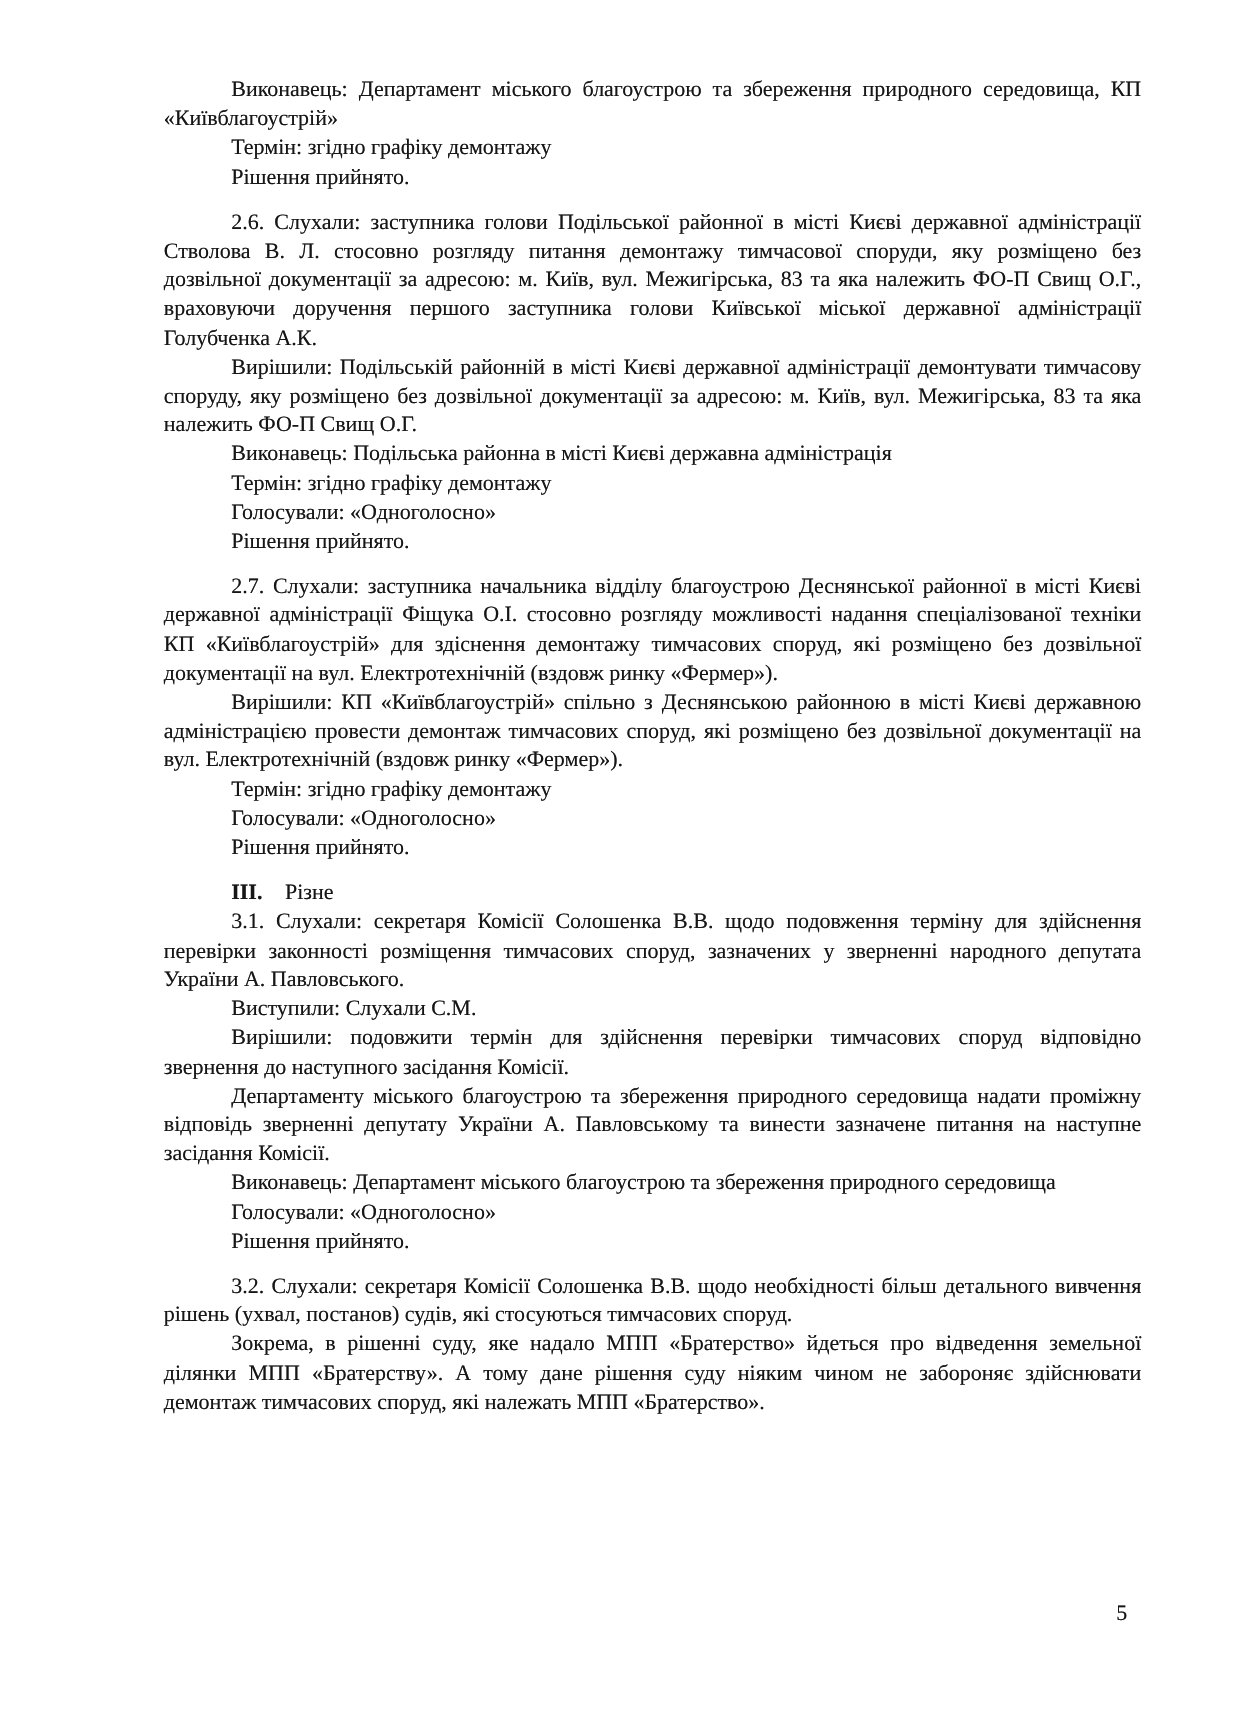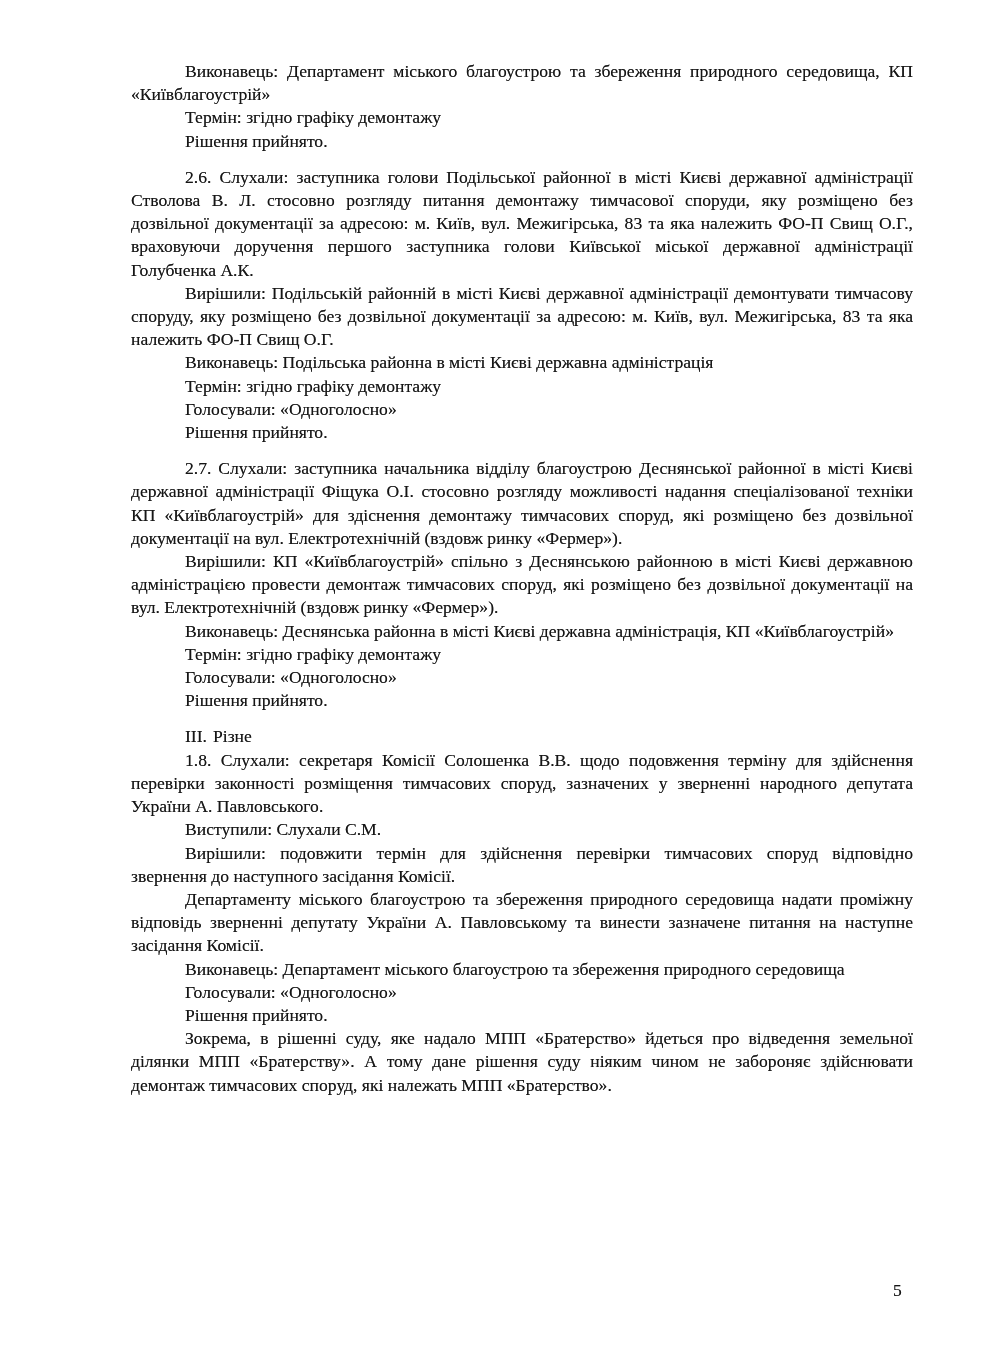--- a/index.html
+++ b/index.html
@@ -28,24 +28,24 @@
   }
   .content p {
     margin: 0;
     padding: 0;
     text-indent: 54px;
   }
   .gap-before {
     margin-top: 13px !important;
   }
   .heading-roman {
-    font-weight: normal;
+    font-weight: bold;
   }
   .heading-label {
-    margin-left: 6px;
+    margin-left: 18px;
   }
   .page-number {
     position: absolute;
     left: 893px;
     top: 1279px;
     font-size: 17.6px;
     line-height: 23.2px;
     text-shadow: 0 0 0.4px rgba(0,0,0,0.55);
   }
 </style>
@@ -61,33 +61,33 @@
 
     <p class="gap-before">2.6. Слухали: заступника голови Подільської районної в місті Києві державної адміністрації Стволова В. Л. стосовно розгляду питання демонтажу тимчасової споруди, яку розміщено без дозвільної документації за адресою: м. Київ, вул. Межигірська, 83 та яка належить ФО-П Свищ О.Г., враховуючи доручення першого заступника голови Київської міської державної адміністрації Голубченка А.К.</p>
     <p>Вирішили: Подільській районній в місті Києві державної адміністрації демонтувати тимчасову споруду, яку розміщено без дозвільної документації за адресою: м. Київ, вул. Межигірська, 83 та яка належить ФО-П Свищ О.Г.</p>
     <p>Виконавець: Подільська районна в місті Києві державна адміністрація</p>
     <p>Термін: згідно графіку демонтажу</p>
     <p>Голосували: «Одноголосно»</p>
     <p>Рішення прийнято.</p>
 
     <p class="gap-before">2.7. Слухали: заступника начальника відділу благоустрою Деснянської районної в місті Києві державної адміністрації Фіщука О.І. стосовно розгляду можливості надання спеціалізованої техніки КП «Київблагоустрій» для здіснення демонтажу тимчасових споруд, які розміщено без дозвільної документації на вул. Електротехнічній (вздовж ринку «Фермер»).</p>
     <p>Вирішили: КП «Київблагоустрій» спільно з Деснянською районною в місті Києві державною адміністрацією провести демонтаж тимчасових споруд, які розміщено без дозвільної документації на вул. Електротехнічній (вздовж ринку «Фермер»).</p>
-    <p>Виконавець: Деснянська районна в місті Києві державна адміністрація, КП «Київблагоустрій»</p>
     <p>Термін: згідно графіку демонтажу</p>
     <p>Голосували: «Одноголосно»</p>
     <p>Рішення прийнято.</p>
 
     <p class="gap-before"><span class="heading-roman">III.</span><span class="heading-label">Різне</span></p>
 
-    <p>1.8. Слухали: секретаря Комісії Солошенка В.В. щодо подовження терміну для здійснення перевірки законності розміщення тимчасових споруд, зазначених у зверненні народного депутата України А. Павловського.</p>
+    <p>3.1. Слухали: секретаря Комісії Солошенка В.В. щодо подовження терміну для здійснення перевірки законності розміщення тимчасових споруд, зазначених у зверненні народного депутата України А. Павловського.</p>
     <p>Виступили: Слухали С.М.</p>
     <p>Вирішили: подовжити термін для здійснення перевірки тимчасових споруд відповідно звернення до наступного засідання Комісії.</p>
     <p>Департаменту міського благоустрою та збереження природного середовища надати проміжну відповідь зверненні депутату України А. Павловському та винести зазначене питання на наступне засідання Комісії.</p>
     <p>Виконавець: Департамент міського благоустрою та збереження природного середовища</p>
     <p>Голосували: «Одноголосно»</p>
     <p>Рішення прийнято.</p>
 
+    <p class="gap-before">3.2. Слухали: секретаря Комісії Солошенка В.В. щодо необхідності більш детального вивчення рішень (ухвал, постанов) судів, які стосуються тимчасових споруд.</p>
     <p>Зокрема, в рішенні суду, яке надало МПП «Братерство» йдеться про відведення земельної ділянки МПП «Братерству». А тому дане рішення суду ніяким чином не забороняє здійснювати демонтаж тимчасових споруд, які належать МПП «Братерство».</p>
 
   </div>
 
   <div class="page-number">5</div>
 </div>
 
 </body></html>

